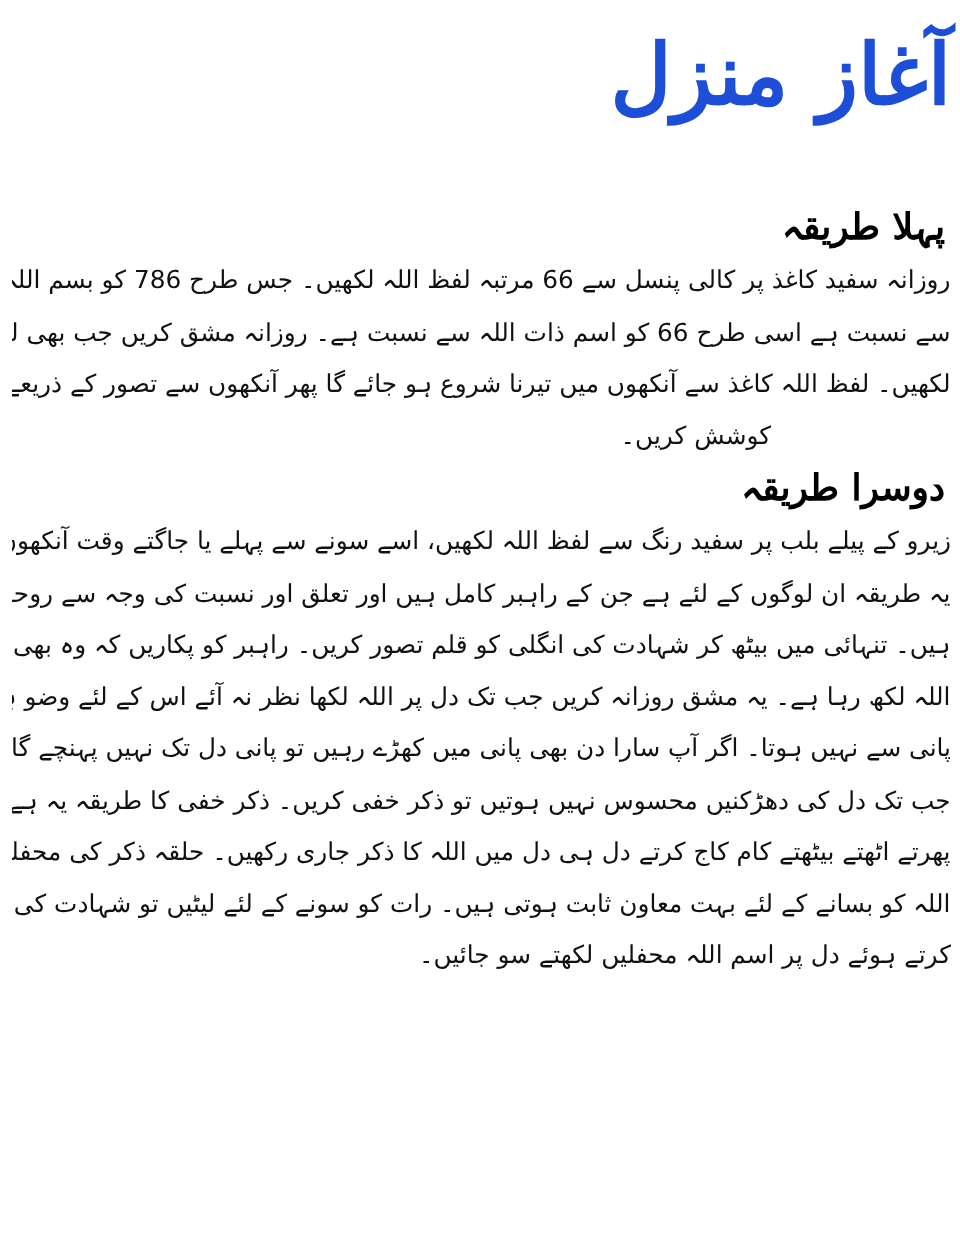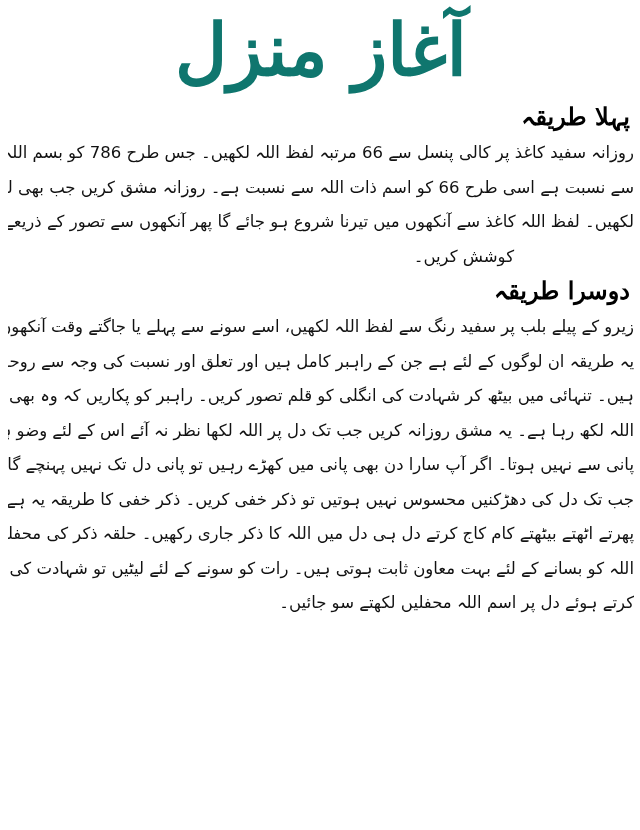--- a/index.html
+++ b/index.html
@@ -16,28 +16,28 @@
       color: #111111;
     }
     .page {
       direction: rtl;
       width: 640px;
       height: 830px;
       box-sizing: border-box;
       padding: 0 6px 0 8px;
     }
     .main-title {
-      text-align: center;
+      text-align: right;
       font-family: "DejaVu Serif", serif;
       font-weight: bold;
-      font-size: 72px;
+      font-size: 56px;
       line-height: 100px;
       height: 100px;
       margin: 0;
-      color: #0f766e;
+      color: #1d4ed8;
       letter-spacing: -2px;
     }
     .section-heading {
       font-family: "DejaVu Serif", serif;
       font-weight: bold;
       font-size: 24px;
       line-height: 34px;
       margin: 0;
       padding-right: 4px;
       color: #000;
@@ -49,21 +49,21 @@
       line-height: 34.5px;
       text-align: justify;
       text-align-last: right;
       color: #111;
     }
     .para .line {
       display: block;
       white-space: nowrap;
       overflow: hidden;
     }
-    .s1-heading { height: 36px; }
+    .s1-heading { height: 36px; margin-top: 34px; }
     .s2-heading { height: 36px; margin-top: 0; }
     .s3-heading { height: 38px; margin-top: 2px; }
     .indent { padding-right: 120px; }
   </style>
 </head>
 <body>
 
 <div class="page">
   <h1 class="main-title">آغاز منزل</h1>
 

